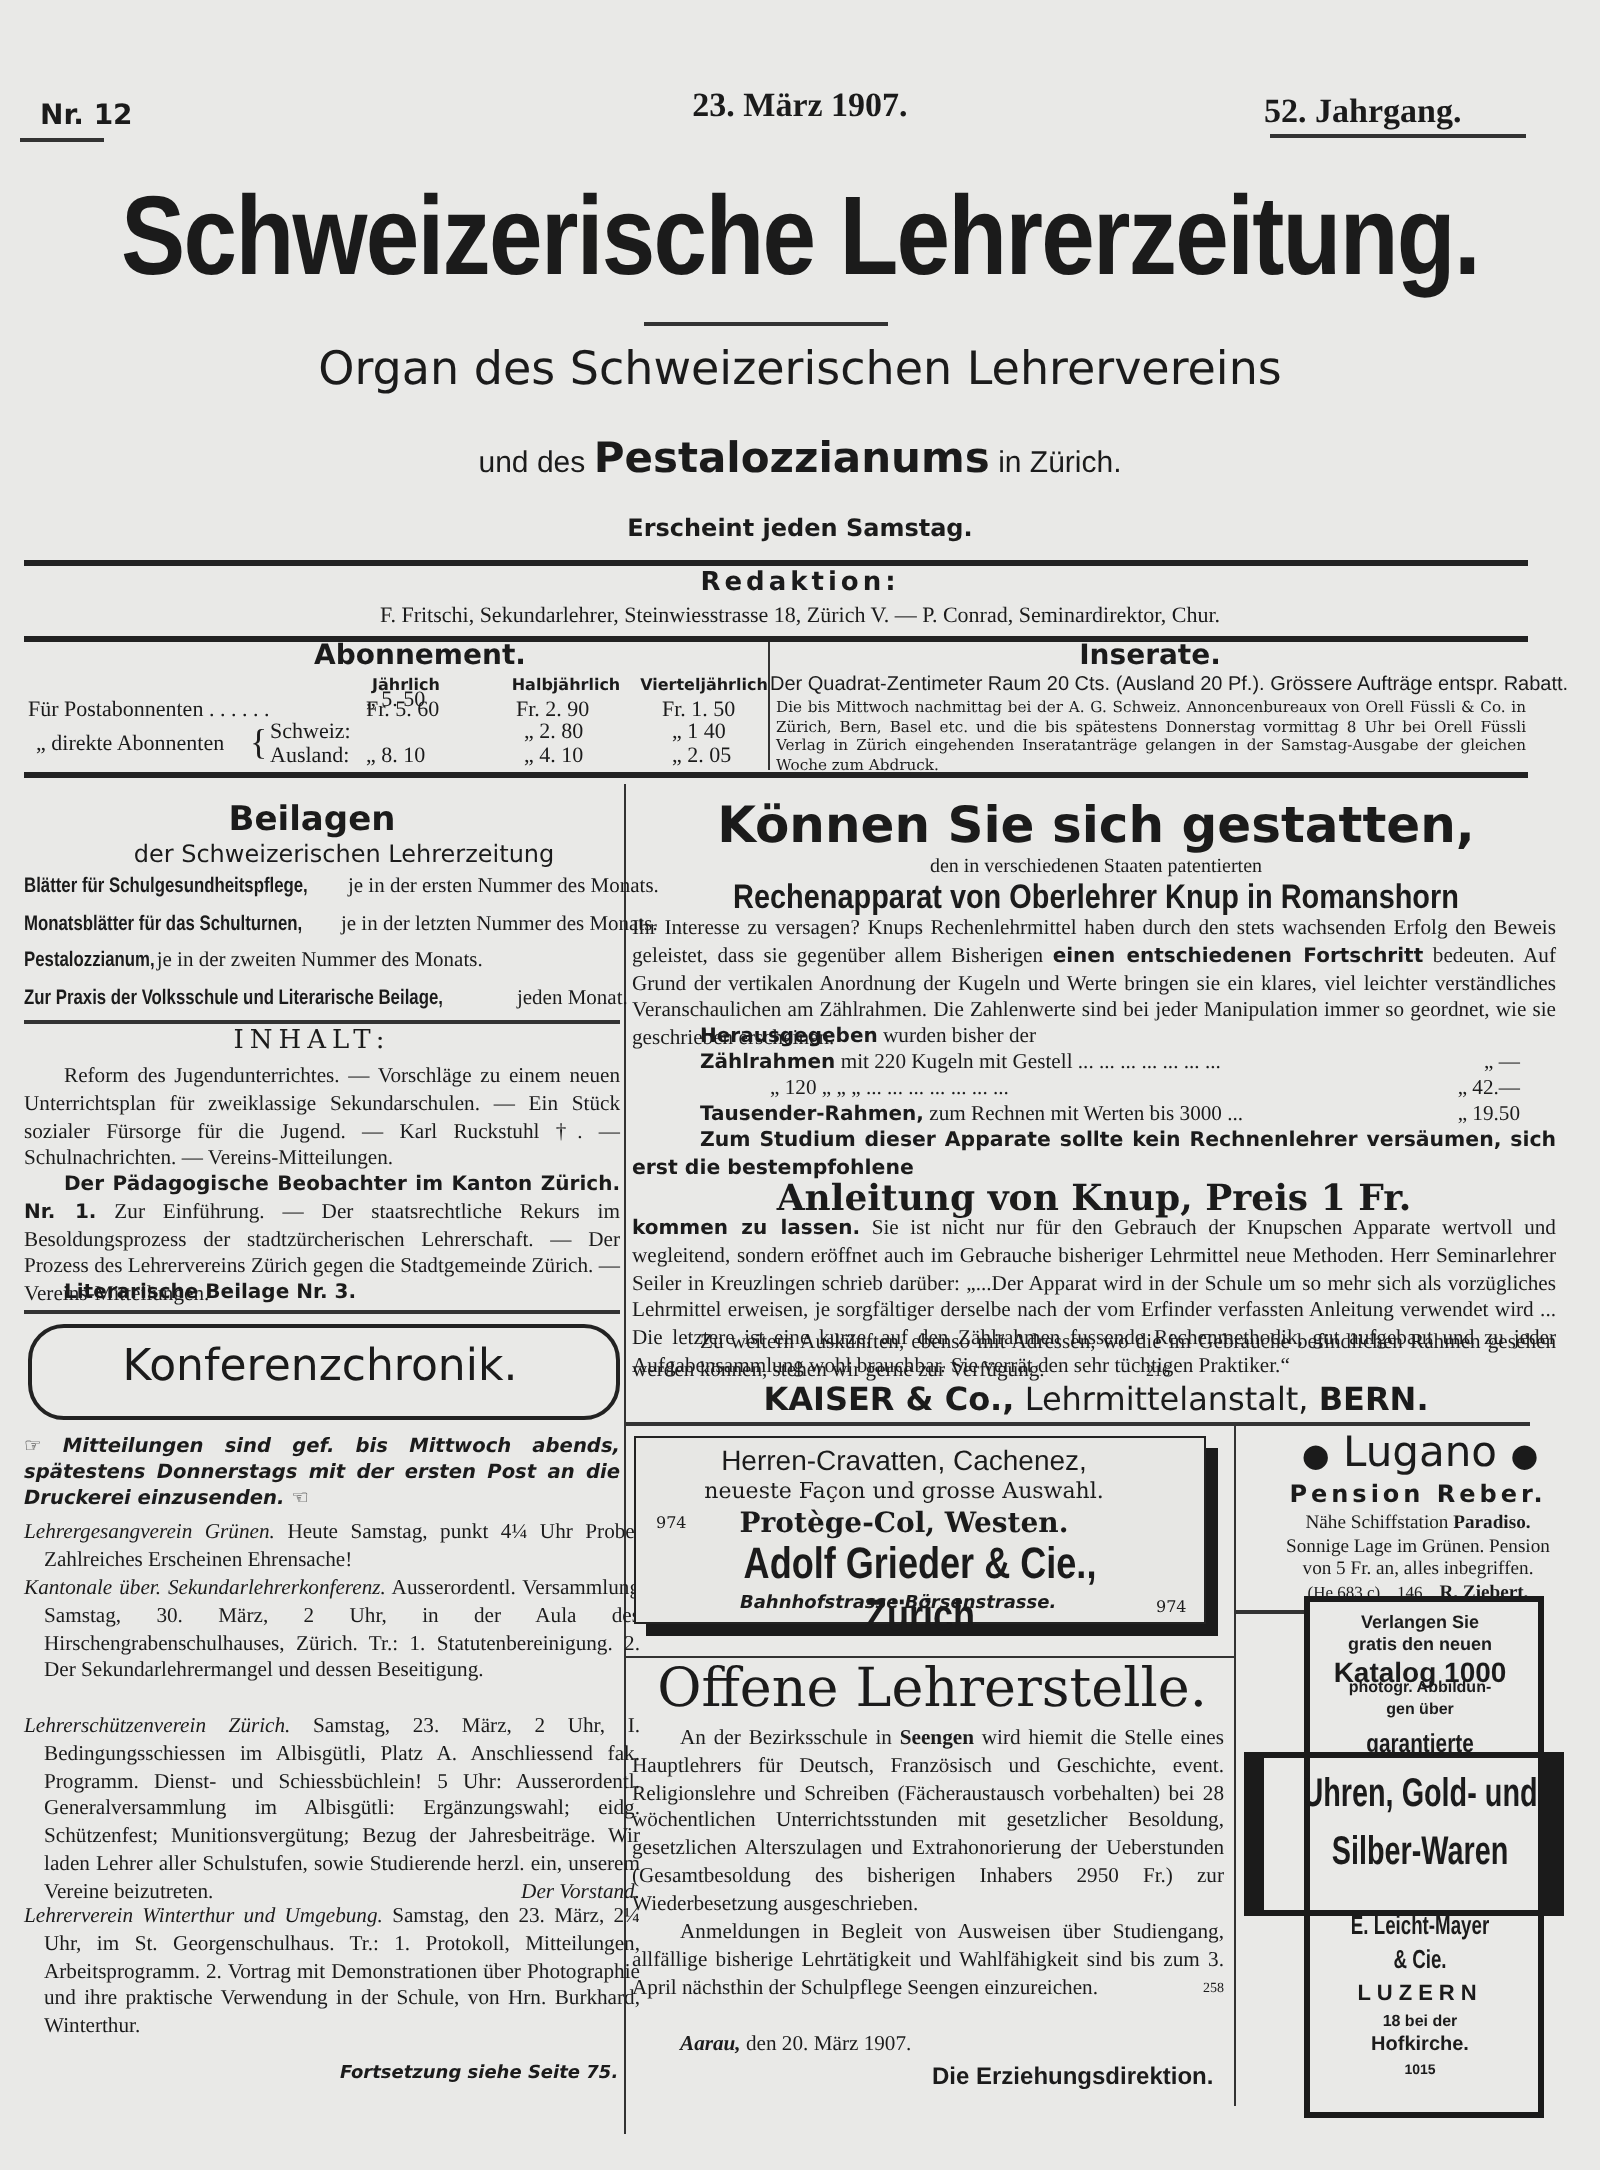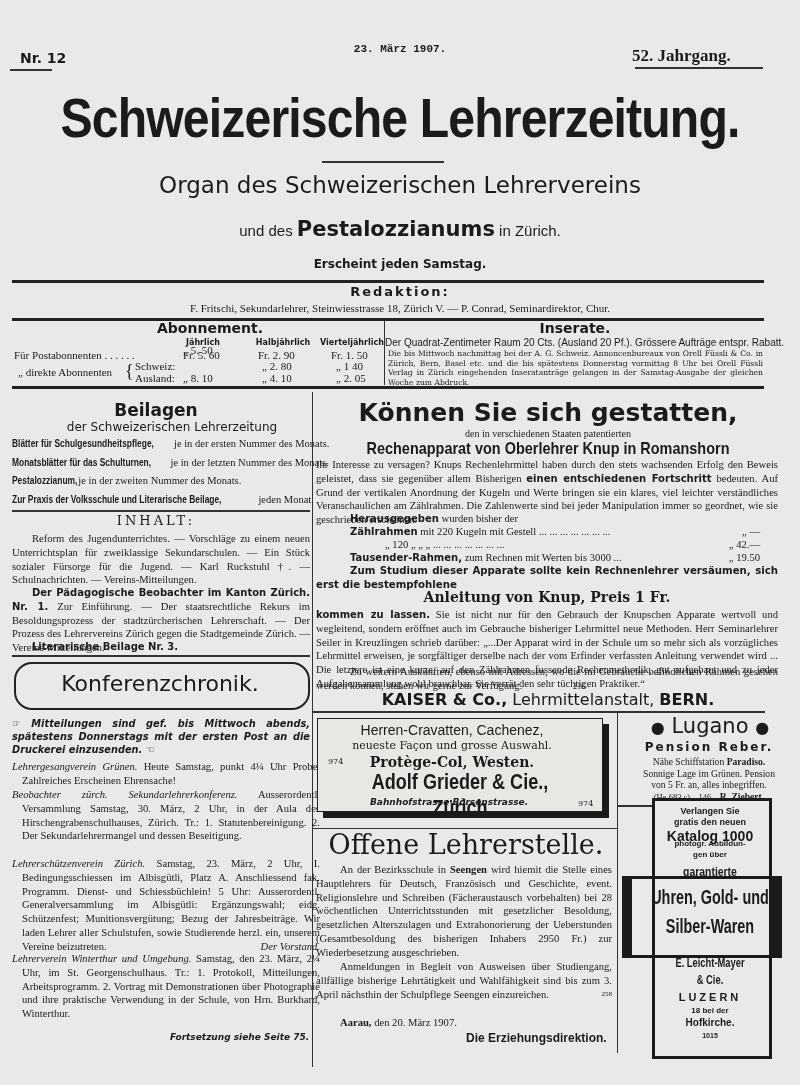--- a/index.html
+++ b/index.html
@@ -4,29 +4,29 @@
 <style>
   html, body { margin:0; padding:0; }
   body {
     width:800px; height:1085px; overflow:hidden;
     background:#e9e9e7; color:#1b1b1b;
     font-family:"DejaVu Serif", serif;
     position:relative;
   }
   .abs { position:absolute; }
   .b { font-weight:bold; }
-  .i { }
+  .i { font-style:italic; }
   .c { text-align:center; }
   .hr-thick { position:absolute; background:#222; height:3px; }
   .hr-thin { position:absolute; background:#333; height:1px; }
   .vr { position:absolute; background:#333; width:1px; }
 
   
   #issue-no { left:20px; top:50px; font-size:14px; font-weight:bold; font-family:"DejaVu Sans",sans-serif; }
-  #issue-date { left:0; width:800px; top:43px; font-size:11px; font-family:Liberation Mono, monospace; font-weight:bold; }
+  #issue-date { left:0; width:800px; top:43px; font-size:17px; font-family:Liberation Serif, serif; font-weight:bold; }
   #volume { left:632px; top:46px; font-size:17px; font-family:"Liberation Serif",serif; font-weight:bold; }
   #title { left:0; width:800px; top:82px; font-size:56px; line-height:72px; font-weight:bold; font-family:"Liberation Sans",sans-serif; letter-spacing:-1px; transform:scaleX(0.86); }
   #subtitle1 { left:0; width:800px; top:172px; font-size:23px; font-family:"DejaVu Sans",sans-serif; }
   #subtitle2 { left:0; width:800px; top:217px; font-size:15px; font-family:"Liberation Sans",sans-serif; }
   #subtitle2 .big { font-size:21px; font-weight:bold; font-family:"DejaVu Sans",sans-serif; }
   #frequency { left:0; width:800px; top:257px; font-size:12px; font-weight:bold; font-family:"DejaVu Sans",sans-serif; }
 
   
   #red-label { left:0; width:800px; top:284px; font-size:13px; font-weight:bold; letter-spacing:2px; font-family:"DejaVu Sans",sans-serif; }
   #red-text { left:0; width:800px; top:302px; font-size:11px; font-family:"Liberation Serif",serif; }
@@ -148,36 +148,36 @@
 <div class="para" style="left:12px;top:586px;width:298px;text-indent:20px;"><span class="hd">Der Pädagogische Beobachter im Kanton Zürich. Nr. 1.</span> <span>Zur Einführung. — Der staatsrechtliche Rekurs im Besoldungsprozess der stadtzürcherischen Lehrerschaft. — Der Prozess des Lehrervereins Zürich gegen die Stadtgemeinde Zürich. — Vereins-Mitteilungen.</span></div>
 <div class="para" style="left:32px;top:640px;width:278px;"><span class="hd">Literarische Beilage Nr. 3.</span></div>
 
 <div class="hr-thin" style="left:12px;top:655px;width:298px;height:2px;"></div>
 
 <div class="abs" id="konf-frame"></div>
 <div class="abs c" id="konf-title">Konferenzchronik.</div>
 <div class="abs" id="konf-note">☞ Mitteilungen sind gef. bis Mittwoch abends, spätestens Donnerstags mit der ersten Post an die Druckerei einzusenden. ☜</div>
 
 <div class="para" style="left:12px;top:760px;width:298px;padding-left:10px;text-indent:-10px;"><span class="it">Lehrergesangverein Grünen.</span> <span>Heute Samstag, punkt 4¼ Uhr Probe. Zahlreiches Erscheinen Ehrensache!</span></div>
-<div class="para" style="left:12px;top:788px;width:298px;padding-left:10px;text-indent:-10px;"><span class="it">Beobachter zürch. Sekundarlehrerkonferenz.</span> <span>Ausserordentl. Versammlung Samstag, 30. März, 2 Uhr, in der Aula des Hirschengrabenschulhauses, Zürich. Tr.: 1. Statutenbereinigung. 2. Der Sekundarlehrermangel und dessen Beseitigung.</span></div>
+<div class="para" style="left:12px;top:788px;width:298px;padding-left:10px;text-indent:-10px;"><span class="it">Kantonale über. Sekundarlehrerkonferenz.</span> <span>Ausserordentl. Versammlung Samstag, 30. März, 2 Uhr, in der Aula des Hirschengrabenschulhauses, Zürich. Tr.: 1. Statutenbereinigung. 2. Der Sekundarlehrermangel und dessen Beseitigung.</span></div>
 <div class="para" style="left:12px;top:857px;width:298px;padding-left:10px;text-indent:-10px;"><span class="it">Lehrerschützenverein Zürich.</span> <span>Samstag, 23. März, 2 Uhr, I. Bedingungsschiessen im Albisgütli, Platz A. Anschliessend fak. Programm. Dienst- und Schiessbüchlein! 5 Uhr: Ausserordentl. Generalversammlung im Albisgütli: Ergänzungswahl; eidg. Schützenfest; Munitionsvergütung; Bezug der Jahresbeiträge. Wir laden Lehrer aller Schulstufen, sowie Studierende herzl. ein, unserem Vereine beizutreten.</span> <span class="it" style="float:right;">Der Vorstand.</span></div>
 <div class="para" style="left:12px;top:952px;width:298px;padding-left:10px;text-indent:-10px;"><span class="it">Lehrerverein Winterthur und Umgebung.</span> <span>Samstag, den 23. März, 2¼ Uhr, im St. Georgenschulhaus. Tr.: 1. Protokoll, Mitteilungen, Arbeitsprogramm. 2. Vortrag mit Demonstrationen über Photographie und ihre praktische Verwendung in der Schule, von Hrn. Burkhard, Winterthur.</span></div>
 <div class="abs" style="left:170px;top:1032px;font-size:9px;font-style:italic;font-weight:bold;font-family:'DejaVu Sans',sans-serif;">Fortsetzung siehe Seite 75.</div>
 
 <div class="abs c" id="knup-head">Können Sie sich gestatten,</div>
 <div class="abs c" id="knup-sub">den in verschiedenen Staaten patentierten</div>
 <div class="abs c" id="knup-head2">Rechenapparat von Oberlehrer Knup in Romanshorn</div>
 <div class="para" style="left:316px;top:458px;width:462px;"><span>Ihr Interesse zu versagen? Knups Rechenlehrmittel haben durch den stets wachsenden Erfolg den Beweis geleistet, dass sie gegenüber allem Bisherigen</span> <span class="hd">einen entschiedenen Fortschritt</span> <span>bedeuten. Auf Grund der vertikalen Anordnung der Kugeln und Werte bringen sie ein klares, viel leichter verständliches Veranschaulichen am Zählrahmen. Die Zahlenwerte sind bei jeder Manipulation immer so geordnet, wie sie geschrieben erscheinen.</span></div>
 
 <div class="para" style="left:350px;top:512px;width:420px;"><span class="hd">Herausgegeben</span> <span>wurden bisher der</span></div>
 <div class="para" style="left:350px;top:525px;width:420px;"><span class="hd">Zählrahmen</span> <span>mit 220 Kugeln mit Gestell ... ... ... ... ... ... ...</span><span style="position:absolute;right:10px;">„ —</span></div>
 <div class="para" style="left:385px;top:538px;width:385px;"><span>„ 120 „ „ „ ... ... ... ... ... ... ...</span><span style="position:absolute;right:10px;">„ 42.—</span></div>
 <div class="para" style="left:350px;top:551px;width:420px;"><span class="hd">Tausender-Rahmen,</span> <span>zum Rechnen mit Werten bis 3000 ...</span><span style="position:absolute;right:10px;">„ 19.50</span></div>
 <div class="para" style="left:316px;top:564px;width:462px;text-indent:34px;font-family:'DejaVu Sans',sans-serif;font-weight:bold;font-size:10.2px;">Zum Studium dieser Apparate sollte kein Rechnenlehrer versäumen, sich erst die bestempfohlene</div>
-<div class="abs c" style="left:316px;width:462px;top:589px;font-size:14px;font-weight:bold;font-family:'DejaVu Serif',serif;">Anleitung von Knup, Preis 1 Fr.</div>
+<div class="abs c" style="left:316px;width:462px;top:589px;font-size:18px;font-weight:bold;font-family:'DejaVu Serif',serif;">Anleitung von Knup, Preis 1 Fr.</div>
 <div class="para" style="left:316px;top:608px;width:462px;"><span class="hd">kommen zu lassen.</span> <span>Sie ist nicht nur für den Gebrauch der Knupschen Apparate wertvoll und wegleitend, sondern eröffnet auch im Gebrauche bisheriger Lehrmittel neue Methoden. Herr Seminarlehrer Seiler in Kreuzlingen schrieb darüber: „...Der Apparat wird in der Schule um so mehr sich als vorzügliches Lehrmittel erweisen, je sorgfältiger derselbe nach der vom Erfinder verfassten Anleitung verwendet wird ... Die letztere ist eine kurze, auf den Zählrahmen fussende Rechenmethodik, gut aufgebaut und zu jeder Aufgabensammlung wohl brauchbar. Sie verrät den sehr tüchtigen Praktiker.“</span></div>
 <div class="para" style="left:316px;top:665px;width:462px;text-indent:34px;"><span>Zu weitern Auskünften, ebenso mit Adressen, wo die im Gebrauche befindlichen Rahmen gesehen werden können, stehen wir gerne zur Verfügung.</span> <span style="font-size:8px;margin-left:48px;">216</span></div>
 <div class="abs c" id="kaiser"><span class="b">KAISER &amp; Co.,</span> <span>Lehrmittelanstalt,</span> <span class="b">BERN.</span></div>
 
 <div class="hr-thin" style="left:313px;top:711px;width:452px;height:2px;"></div>
 
 <div class="abs" id="grieder-box"></div>
 <div class="abs c" style="left:317px;width:270px;top:722px;font-size:14px;font-family:'Liberation Sans',sans-serif;">Herren-Cravatten, Cachenez,</div>
 <div class="abs c" style="left:317px;width:270px;top:739px;font-size:11px;font-family:'DejaVu Serif',serif;">neueste Façon und grosse Auswahl.</div>
 <div class="abs" style="left:328px;top:757px;font-size:8px;">974</div>

